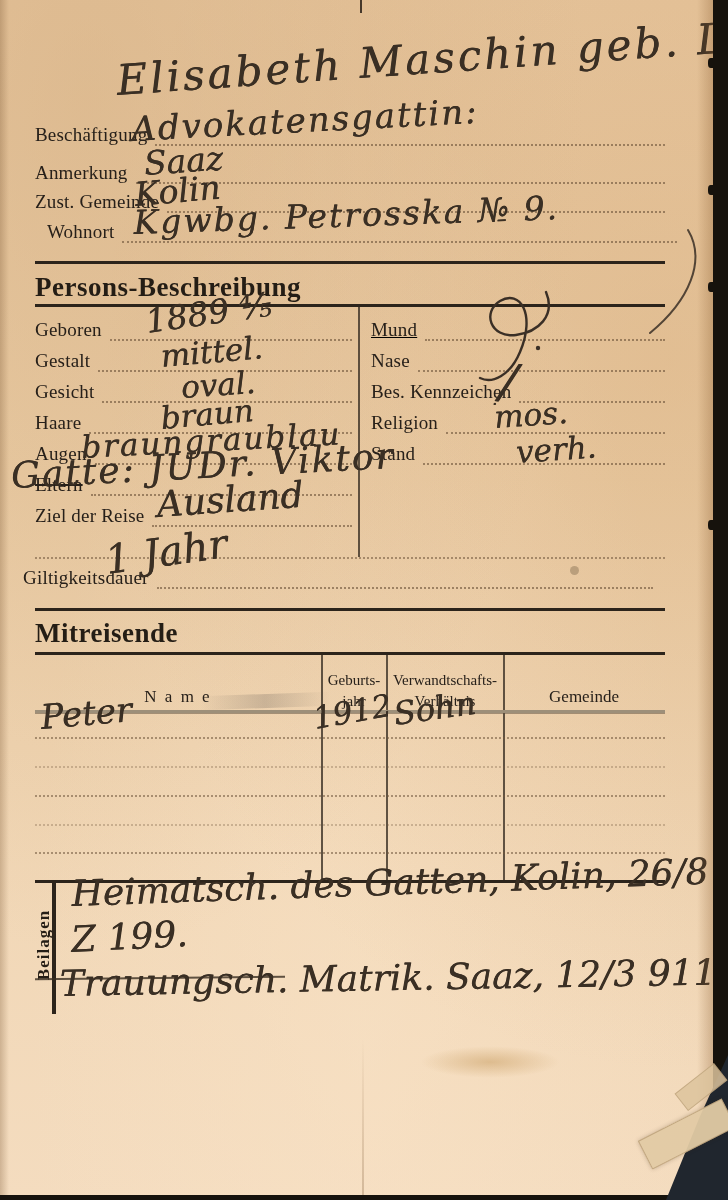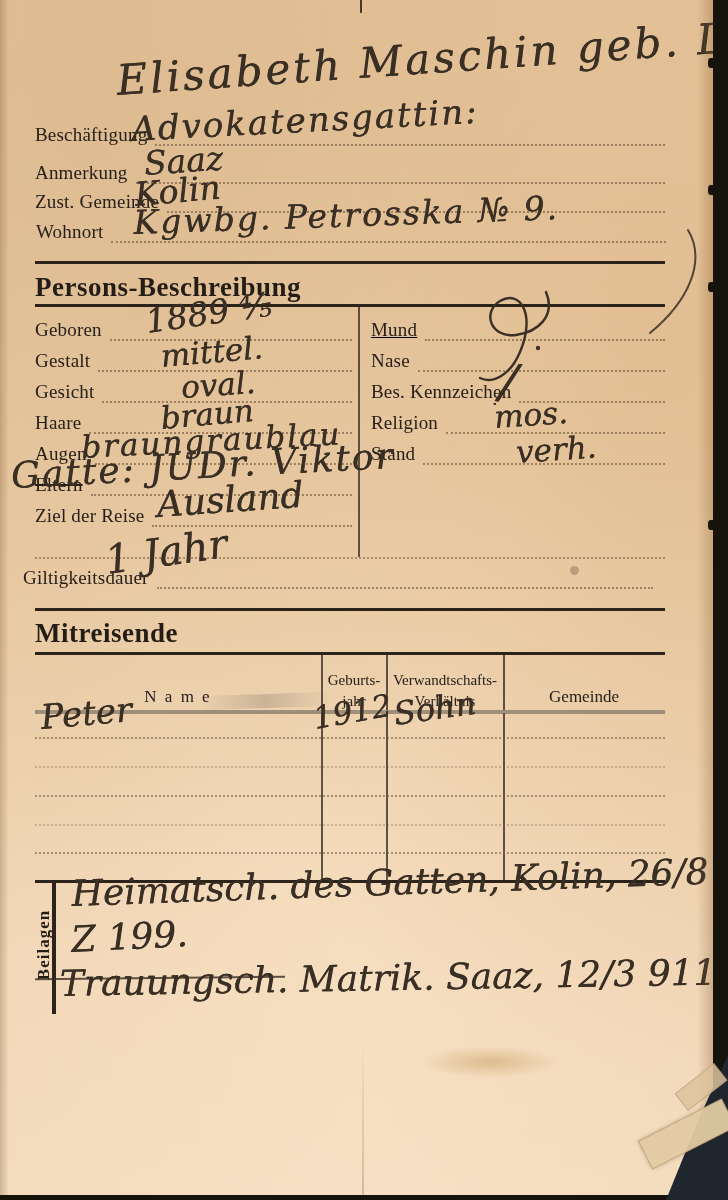--- a/index.html
+++ b/index.html
@@ -64,21 +64,21 @@
     <span class="leader"></span>
   </div>
   <div class="lblrow" style="left:35px;top:162px;width:630px;height:22px;">
     <span class="lbl">Anmerkung</span>
     <span class="leader"></span>
   </div>
   <div class="lblrow" style="left:35px;top:191px;width:630px;height:22px;">
     <span class="lbl">Zust. Gemeinde</span>
     <span class="leader"></span>
   </div>
-  <div class="lblrow" style="left:36px;top:221px;width:630px;height:22px;">
+  <div class="lblrow" style="left:47px;top:221px;width:630px;height:22px;">
     <span class="lbl">Wohnort</span>
     <span class="leader"></span>
   </div>
 
   <div class="hw" style="left:118px;top:60px;font-size:42px;letter-spacing:3px;transform:rotate(-4deg);">Elisabeth Maschin geb. Löwy</div>
   <div class="hw" style="left:132px;top:112px;font-size:34px;letter-spacing:2px;transform:rotate(-3deg);">Advokatensgattin:</div>
   <div class="hw" style="left:145px;top:147px;font-size:33px;transform:rotate(-4deg);">Saaz</div>
   <div class="hw" style="left:136px;top:178px;font-size:33px;transform:rotate(-5deg);">Kolin</div>
   <div class="hw" style="left:134px;top:206px;font-size:33px;letter-spacing:2px;transform:rotate(-2deg);">Kgwbg. Petrosska № 9.</div>
 

